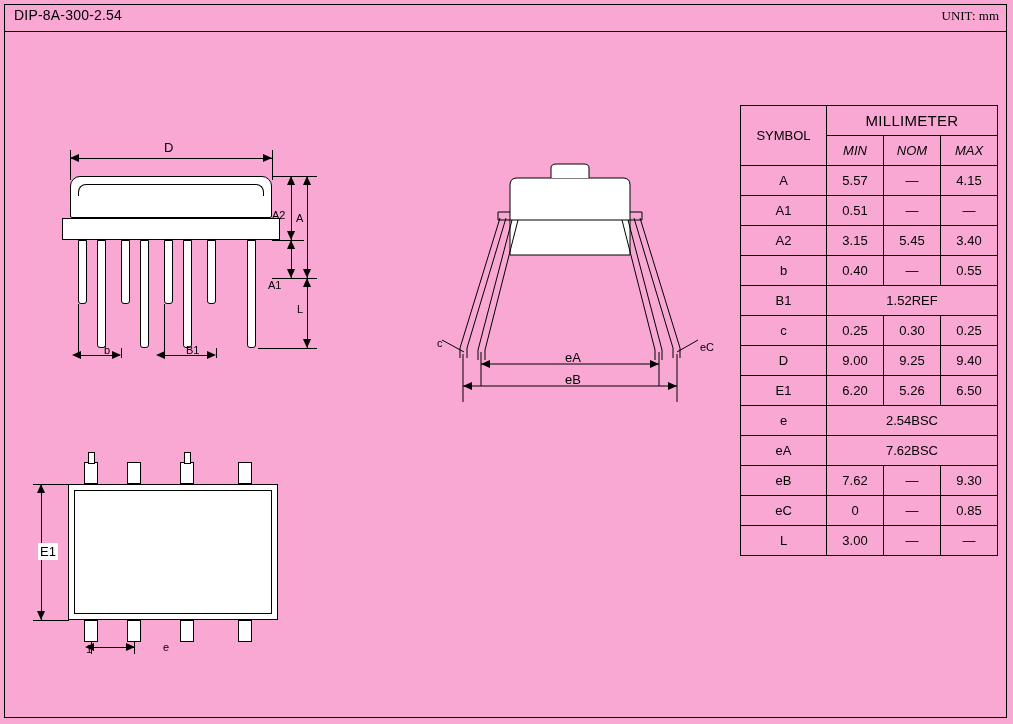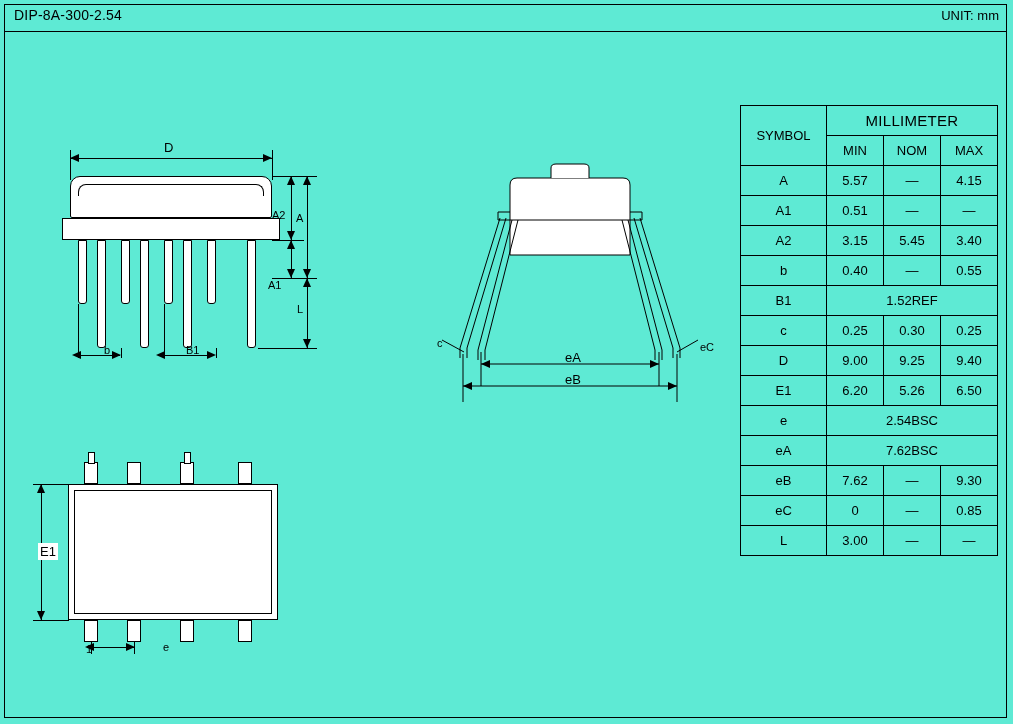--- a/index.html
+++ b/index.html
@@ -8,21 +8,21 @@
     background: #ffffff;
   }
   body {
     font-family: "Liberation Sans", sans-serif;
     color: #000;
   }
   #page {
     position: relative;
     width: 1013px;
     height: 724px;
-    background: #5eead4;
+    background: #f9a8d4;
     overflow: hidden;
   }
   .outer-frame {
     position: absolute;
     left: 4px;
     top: 4px;
     width: 1003px;
     height: 714px;
     border: 1px solid #000;
     box-sizing: border-box;
@@ -41,20 +41,21 @@
     left: 14px;
     top: 7px;
     font-size: 14px;
     letter-spacing: 0.2px;
   }
   .unit-text {
     position: absolute;
     right: 14px;
     top: 8px;
     font-size: 13px;
+    font-family: Liberation Serif, serif;
   }
 
   
   .ln {
     position: absolute;
     background: #000;
   }
   .hln { height: 1px; }
   .vln { width: 1px; }
   .lbl {
@@ -115,21 +116,21 @@
     font-size: 13px;
   }
   .dim-table td, .dim-table th {
     border: 1px solid #000;
     text-align: center;
     font-weight: normal;
     padding: 0;
     height: 29px;
   }
   .dim-table .c-sym { width: 85px; }
-  .dim-table .c-val { width: 56px; }
+  .dim-table .c-val { width: 56px; font-style: italic; }
   .dim-table .hdr-mm { font-size: 15px; letter-spacing: 0.3px; }
 </style>
 </head>
 <body>
 
 <div id="page">
 
   <div class="outer-frame"></div>
   <div class="title-bar"></div>
   <div class="title-text">DIP-8A-300-2.54</div>

